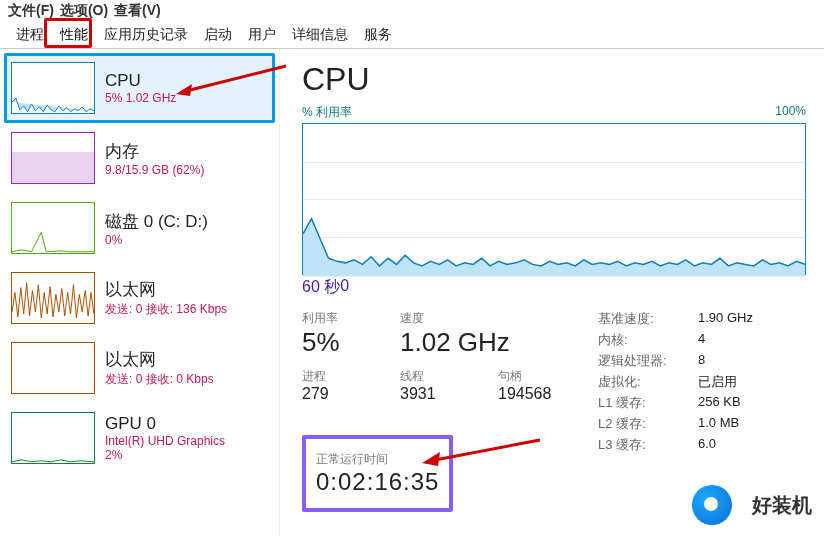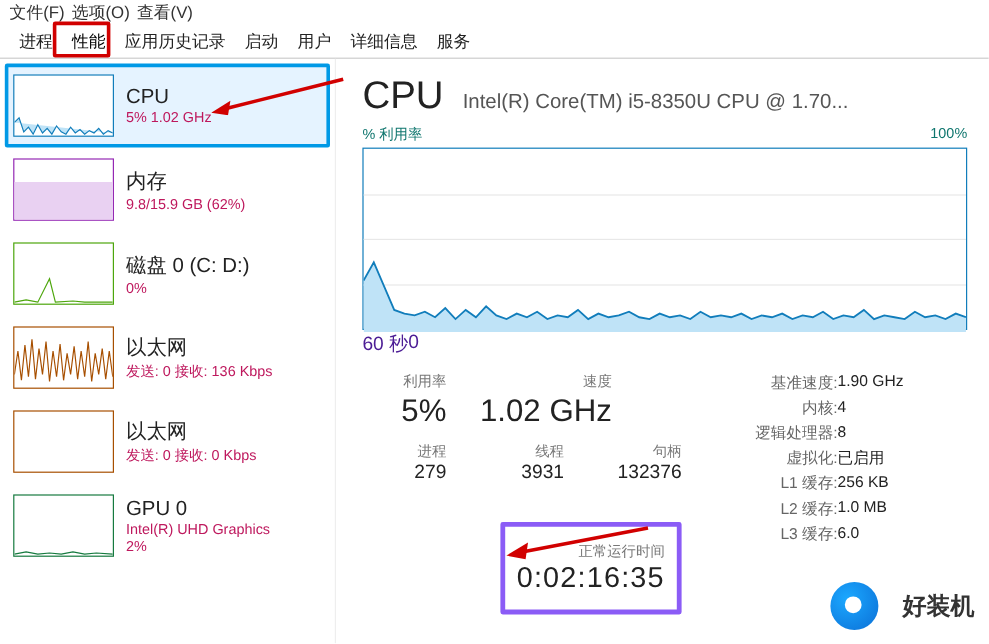--- a/index.html
+++ b/index.html
@@ -1,19 +1,19 @@
 <!DOCTYPE html>
 <html><head>
 <meta charset="utf-8">
 <style>
 * { margin: 0; padding: 0; box-sizing: border-box; font-family: "Segoe UI", "Microsoft YaHei", sans-serif; }
 body { width: 824px; height: 537px; background: #fff; overflow: hidden; font-size: 13px; color: #222; position: relative; }
 
 .menubar { display: flex; padding: 2px 8px; font-size: 14px; color: #333; }
-.menubar span { margin-right: 6px; }
+.menubar span { margin-right: 6px; font-weight: bold; }
 
 .tabs { display: flex; border-bottom: 1px solid #ccc; padding-left: 8px; font-size: 14px; }
 .tab { padding: 4px 8px; cursor: default; }
 .tab.active { color: #000; }
 .tab-highlight { position: absolute; border: 3px solid #d10000; border-radius: 2px; top: 18px; left: 44px; width: 48px; height: 30px; pointer-events: none; }
 
 .content { display: flex; height: calc(100% - 50px); }
 
 .sidebar { width: 280px; border-right: 1px solid #eee; overflow-y: auto; padding: 4px; }
 .side-item { display: flex; align-items: center; padding: 6px 4px; border: 3px solid transparent; border-radius: 2px; }
@@ -31,21 +31,21 @@
 .head { display: flex; align-items: baseline; gap: 16px; }
 .head-title { font-size: 32px; font-weight: 400; }
 .head-sub { font-size: 17px; color: #555; white-space: nowrap; overflow: hidden; text-overflow: ellipsis; }
 
 .chart-label-row { display: flex; justify-content: space-between; font-size: 12px; color: #0f766e; margin-top: 6px; }
 .chart { width: 100%; height: 152px; border: 1px solid #117dbb; position: relative; background: #fff; margin-top: 2px; }
 .chart svg { position: absolute; inset: 0; }
 .chart-grid-h { position: absolute; left: 0; right: 0; border-top: 1px solid #e8e8e8; }
 .chart-bottom-row { display: flex; justify-content: flex-start; font-size: 16px; color: #4c1d95; margin-top: 2px; }
 
-.stats { display: flex; margin-top: 12px; gap: 30px; text-align: right; }
+.stats { display: flex; margin-top: 12px; gap: 30px; }
 .stats-left { }
 .stat-row { display: flex; gap: 28px; margin-bottom: 10px; }
 .stat-block { min-width: 70px; }
 .stat-label { font-size: 12px; color: #777; }
 .stat-value-big { font-size: 26px; }
 .stat-value-mid { font-size: 16px; }
 
 .stats-right { font-size: 13px; }
 .kv { display: flex; margin-bottom: 3px; }
 .kv-label { width: 100px; color: #666; }
@@ -149,21 +149,20 @@
         <div class="side-title">GPU 0</div>
         <div class="side-sub">Intel(R) UHD Graphics</div>
         <div class="side-sub">2%</div>
       </div>
     </div>
   </div>
 
   <div class="detail">
     <div class="head">
       <div class="head-title">CPU</div>
-      <div class="head-sub">Intel(R) Core(TM) i5-8350U CPU @ 1.70...</div>
     </div>
 
     <div class="chart-label-row">
       <span>% 利用率</span>
       <span>100%</span>
     </div>
     <div class="chart">
       <div class="chart-grid-h" style="top:25%"></div>
       <div class="chart-grid-h" style="top:50%"></div>
       <div class="chart-grid-h" style="top:75%"></div>
@@ -193,21 +192,21 @@
           <div class="stat-block">
             <div class="stat-label">进程</div>
             <div class="stat-value-mid">279</div>
           </div>
           <div class="stat-block">
             <div class="stat-label">线程</div>
             <div class="stat-value-mid">3931</div>
           </div>
           <div class="stat-block">
             <div class="stat-label">句柄</div>
-            <div class="stat-value-mid">132376</div>
+            <div class="stat-value-mid">194568</div>
           </div>
         </div>
         <div class="uptime-box">
           <div class="stat-label">正常运行时间</div>
           <div class="stat-value-mid">0:02:16:35</div>
         </div>
       </div>
 
       <div class="stats-right">
         <div class="kv">

